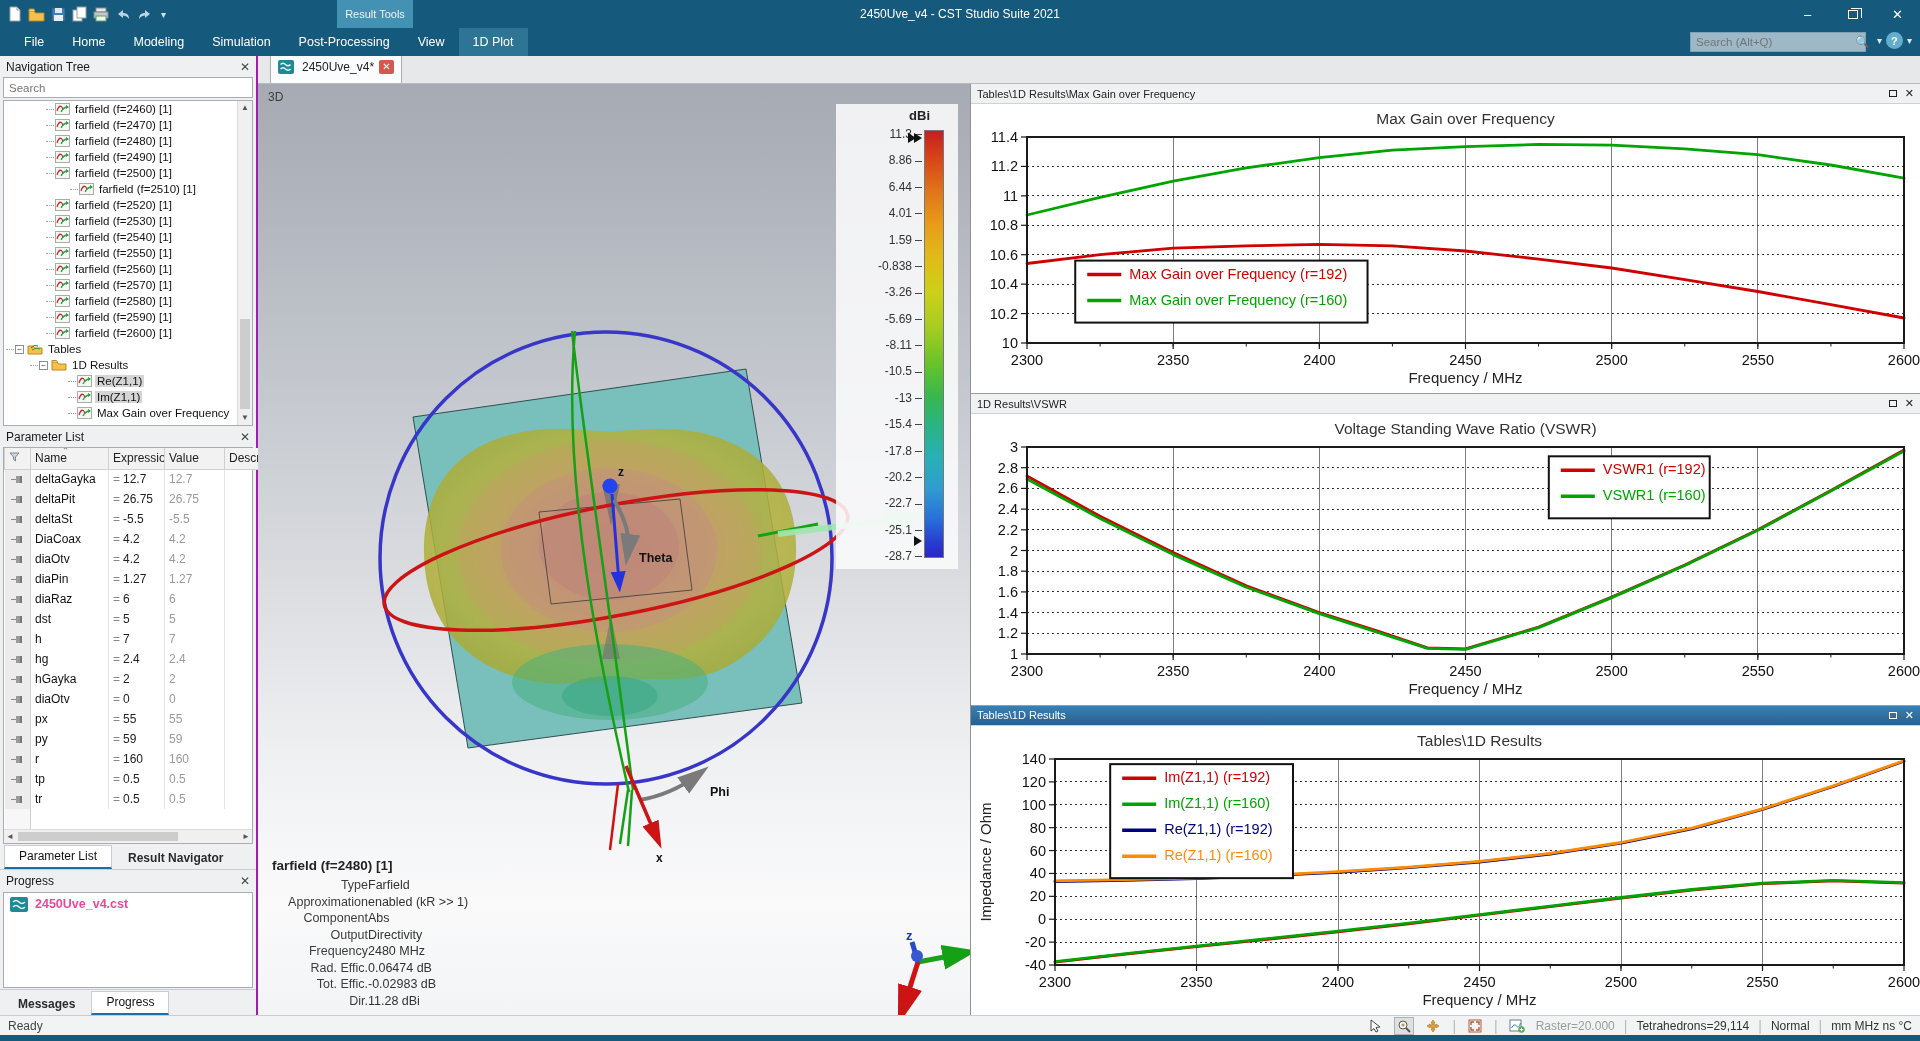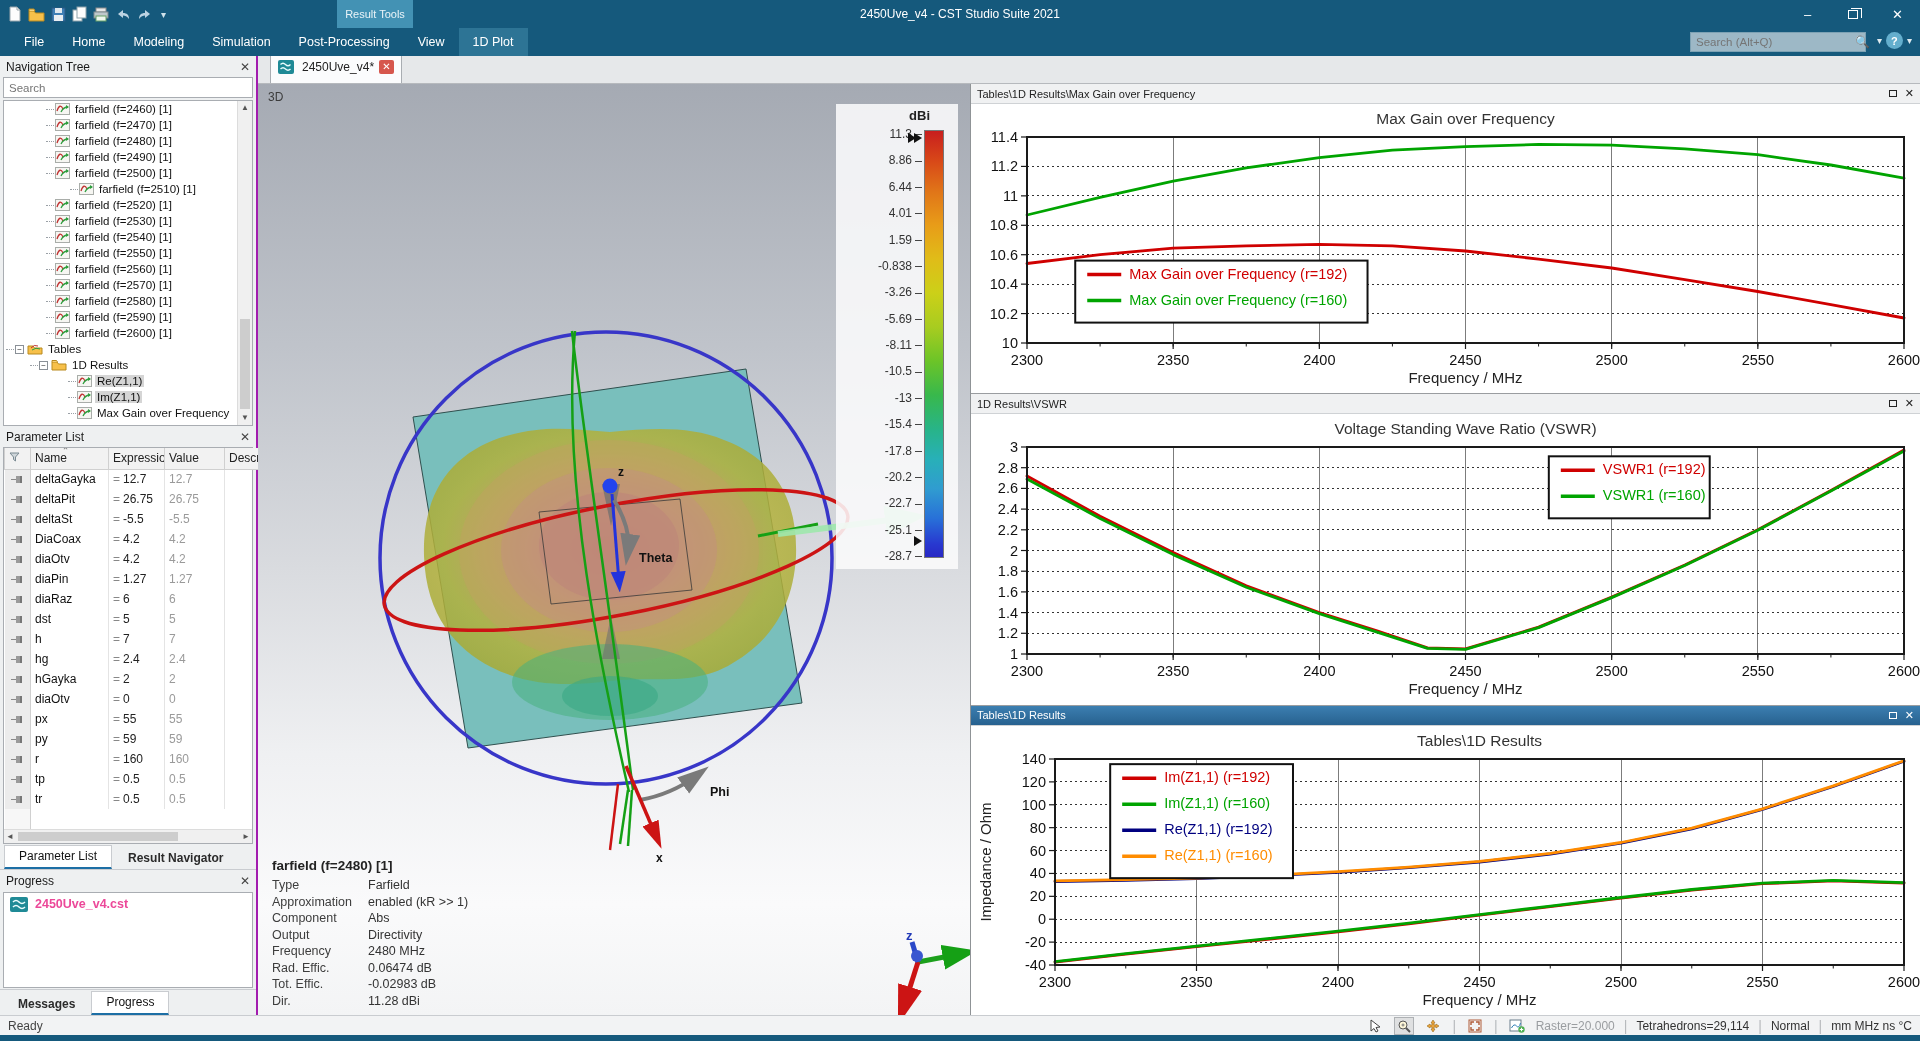--- a/index.html
+++ b/index.html
@@ -83,21 +83,21 @@
   .tabstrip { height:28px; background:#e6e8ea; border-bottom:1px solid #b6b9bd; display:flex; align-items:flex-end; padding-left:12px; flex:0 0 auto; }
   .doctab { height:24px; background:#fbfcfd; border:1px solid #a9adb2; border-bottom:none; display:flex; align-items:center; gap:5px; padding:16px 7px; font-size:12px; color:#222; }
   .doctab .close { width:15px; height:14px; background:#d6574d; border-radius:2px; color:#fff; font-size:10px; line-height:14px; text-align:center; }
   .content-row { flex:1; display:flex; min-height:0; }
 
   .viewport { width:712px; flex:0 0 auto; position:relative; background:linear-gradient(180deg,#a5aab3 0%,#bfc3ca 28%,#d9dbdf 52%,#eff0f2 72%,#fafafb 88%,#f3f4f5 100%); overflow:hidden; }
   .view-label { position:absolute; left:10px; top:6px; font-size:12px; color:#3c3c3c; }
   .ff-info { position:absolute; left:14px; top:774px; width:240px; font-size:12.5px; color:#333; }
   .ff-info .t { font-size:13.5px; font-weight:bold; color:#222; margin-bottom:4px; }
   .ff-row { display:flex; line-height:16.5px; }
-  .ff-row .k { width:96px; color:#3d3d3d; }
+  .ff-row .k { width:96px; color:#3d3d3d;text-align:right; }
   .ff-row .v { color:#333; }
 
   
   .cbar-panel { position:absolute; left:578px; top:20px; width:122px; height:465px; background:rgba(250,250,252,.88); }
   .cbar-unit { position:absolute; right:28px; top:4px; font-weight:bold; font-size:13px; color:#222; }
   .cbar-bar { position:absolute; right:14px; top:26px; width:20px; height:428px; border:1px solid #777;
     background:linear-gradient(180deg,#c81e1e 0%,#d84818 7%,#e07418 14%,#e89c18 22%,#e0bc18 30%,#ccd018 38%,#a8cc20 46%,#6cc428 54%,#38b84c 62%,#28b488 70%,#28b0b8 77%,#309cd0 84%,#2870d8 91%,#2838d0 97%,#2828c4 100%); }
   .cbar-ticks { position:absolute; right:36px; top:26px; width:60px; height:428px; }
   .cbar-tick { position:absolute; right:0; width:100%; text-align:right; font-size:12px; color:#333; transform:translateY(-6px); }
   .cbar-tick .tk { display:inline-block; width:7px; height:1px; background:#444; vertical-align:middle; margin-left:3px; }

